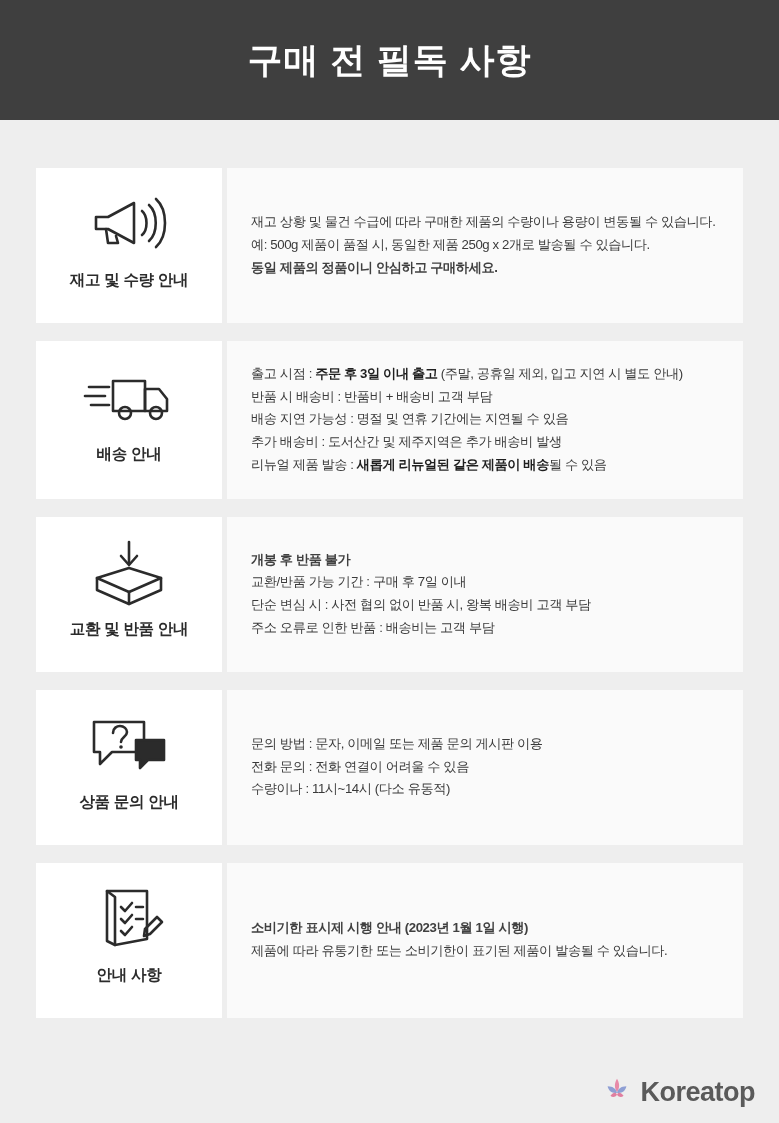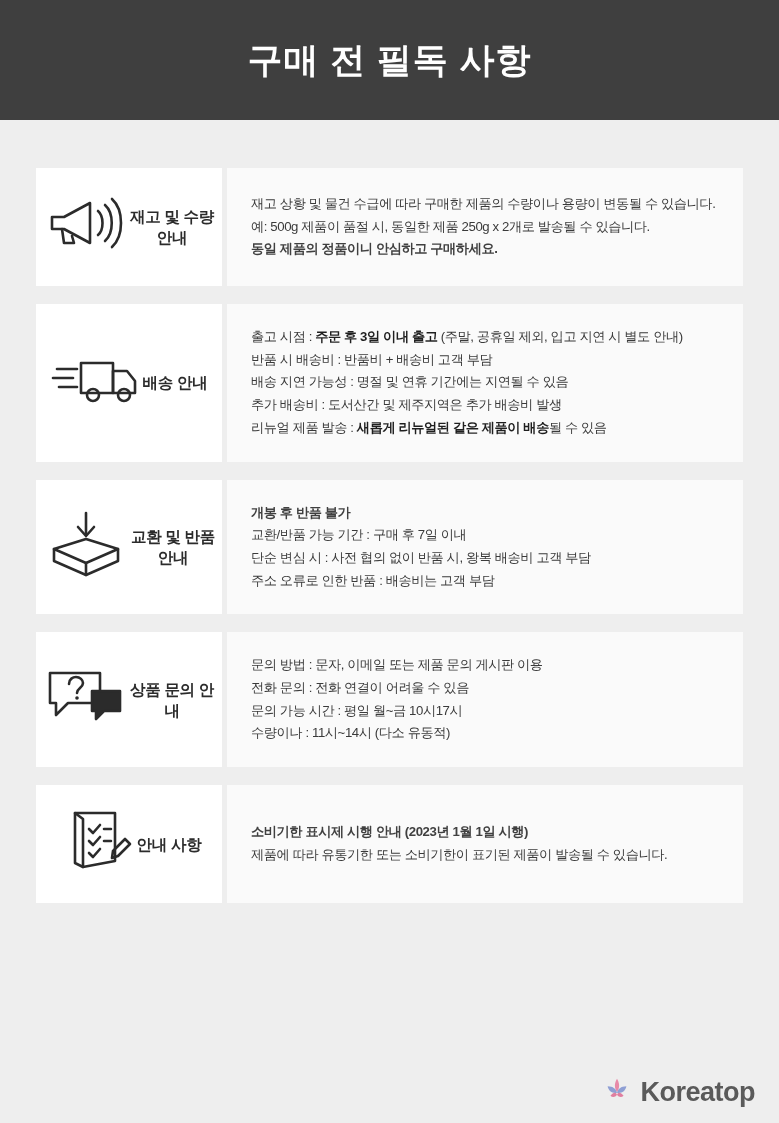--- a/index.html
+++ b/index.html
@@ -40,23 +40,24 @@
   .section {
     display: flex;
     align-items: stretch;
     margin-bottom: 18px;
     background: transparent;
   }
   .icon-box {
     width: 186px;
     background: #ffffff;
     display: flex;
-    align-items: center;
-    justify-content: center;
-    padding: 18px 6px 16px 6px;
+    flex-direction: column;
+    align-items: center;
+    justify-content: center;
+    padding: 18px 6px 32px 6px;
     flex: 0 0 186px;
   }
   .icon-art {
     height: 74px;
     display: flex;
     align-items: center;
     justify-content: center;
     margin-bottom: 10px;
   }
   .icon-label {
@@ -191,21 +192,20 @@
             <path d="M27 19 C27 14, 31 12, 34 12 C38 12, 41 15, 41 18 C41 23, 35 23, 35 28"></path>
             <circle cx="35" cy="33" r="1.8" fill="#2b2b2b" stroke="none"></circle>
             <path d="M50 26 H78 V46 H62 L54 54 V46 H50 Z" fill="#2b2b2b" stroke="#2b2b2b"></path>
           </svg>
         </div>
         <div class="icon-label">상품 문의 안내</div>
       </div>
       <div class="text-box">
         <div class="line">문의 방법 : 문자, 이메일 또는 제품 문의 게시판 이용</div>
         <div class="line">전화 문의 : 전화 연결이 어려울 수 있음</div>
-        <div class="line">문의 가능 시간 : 평일 월~금 10시17시</div>
         <div class="line">수량이나 : 11시~14시 (다소 유동적)</div>
       </div>
     </div>
 
     <div class="section">
       <div class="icon-box">
         <div class="icon-art">
           <svg width="80" height="70" viewBox="0 0 80 70" fill="none" stroke="#2b2b2b" stroke-width="2.6" stroke-linecap="round" stroke-linejoin="round">
             <path d="M18 8 L58 8 L58 56 L26 62 L18 58 Z"></path>
             <path d="M18 8 L26 14 L26 62"></path>

